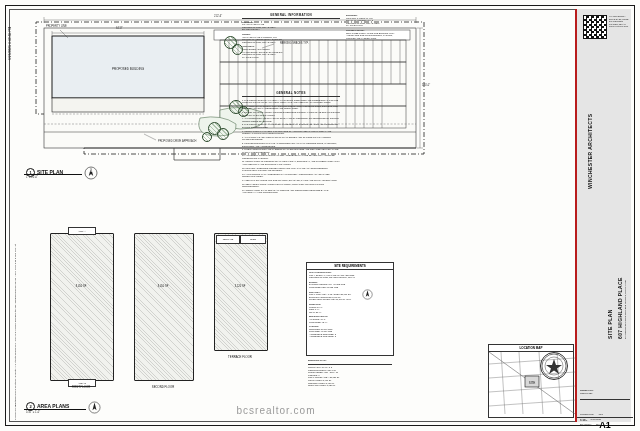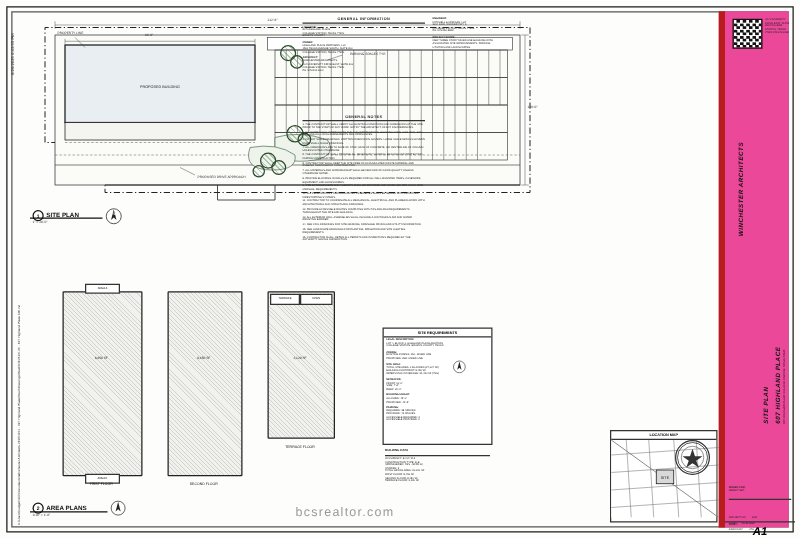--- a/index.html
+++ b/index.html
@@ -32,21 +32,21 @@
   .txtcol{position:absolute;font-size:2.1px;line-height:2.6px;color:#222;}
   .col-hd{font-size:3px;font-weight:bold;text-align:center;letter-spacing:.3px;margin-bottom:1.5px;}
   .rule{border-bottom:.6px solid #333;margin:1px 0 1.5px 0;}
   .blk{margin-bottom:2px;}
 
   
   .panel{position:absolute;border:.8px solid #333;box-sizing:border-box;background:#fff;}
   .panel-title{font-size:3px;font-weight:bold;text-align:center;padding:1px 0;border-bottom:.6px solid #333;}
 
   
-  .titleblock{position:absolute;right:9px;top:9px;width:56px;height:413px;border-left:5px solid #b91c1c;box-sizing:border-box;background:#ec4899;font-style:italic;}
+  .titleblock{position:absolute;right:9px;top:9px;width:56px;height:413px;border-left:2px solid #b91c1c;box-sizing:border-box;background:#e5e5e5;}
   .tb-vert{position:absolute;white-space:nowrap;transform-origin:0 0;transform:rotate(-90deg);font-size:3px;color:#111;}
   .tb-vert.big{font-size:5px;font-weight:bold;letter-spacing:.4px;}
   .tb-small{font-size:2.1px;color:#222;line-height:2.6px;}
   .qrbox{position:absolute;background:
      repeating-conic-gradient(#111 0 25%, #fff 0 50%) 0 0/5px 5px;
      border:1px solid #111;}
   .seal{position:absolute;border:.8px solid #333;border-radius:50%;}
   .sheetno{font-size:9px;font-weight:bold;text-align:center;}
 
   

